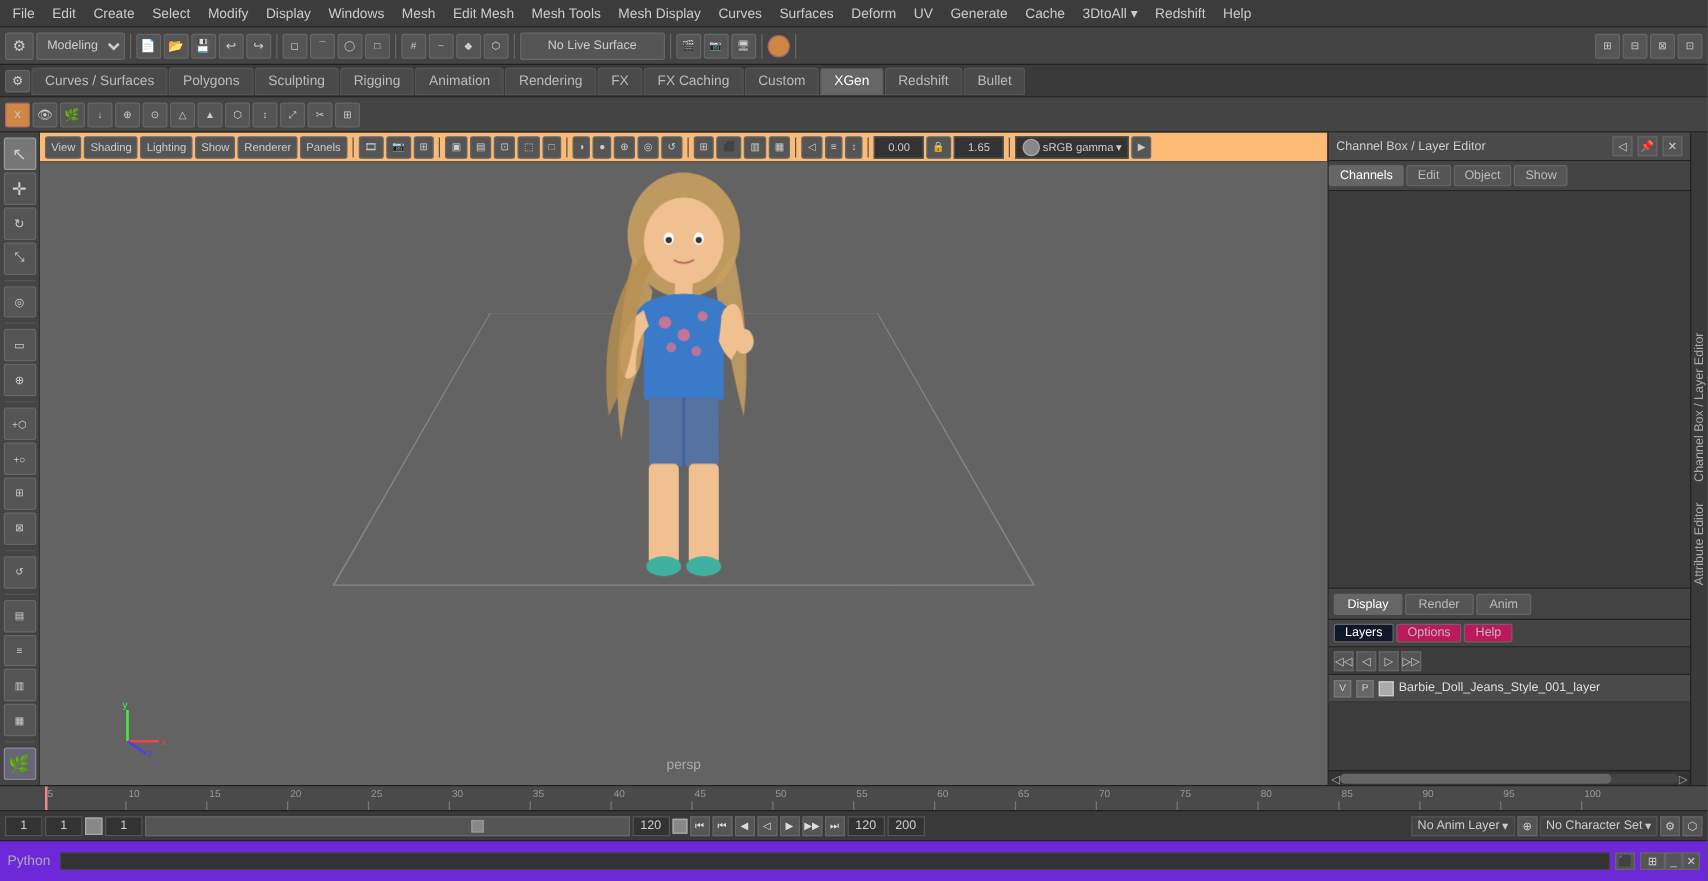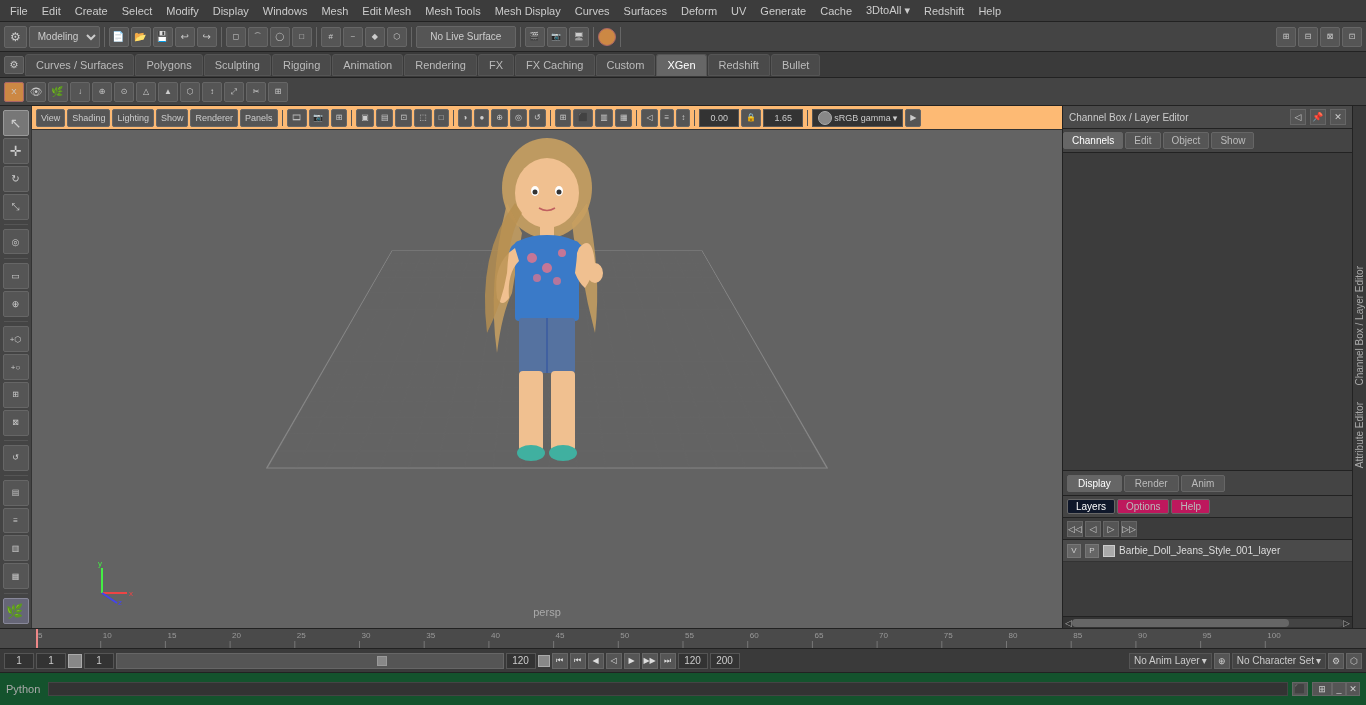--- a/index.html
+++ b/index.html
@@ -458,21 +458,21 @@
       border: 1px solid #666;
       display: flex; align-items: center; justify-content: center;
       font-size: 9px;
       cursor: pointer;
       color: #ccc;
     }
 
     
     #python-bar {
       height: 22px;
-      background: #14532d;
+      background: #6d28d9;
       display: flex;
       align-items: center;
       padding: 16px 6px;
       border-top: 1px solid #222;
     }
 
     
     #viewport-section {
       display: flex;
       flex-direction: column;
@@ -586,21 +586,21 @@
     <div class="toolbar-icon" style="font-size:8px;">◻</div>
     <div class="toolbar-icon" style="font-size:8px;">⌒</div>
     <div class="toolbar-icon" style="font-size:8px;">◯</div>
     <div class="toolbar-icon" style="font-size:8px;">□</div>
     <div class="toolbar-separator"></div>
     <div class="toolbar-icon" style="font-size:8px;">#</div>
     <div class="toolbar-icon" style="font-size:8px;">~</div>
     <div class="toolbar-icon" style="font-size:8px;">◆</div>
     <div class="toolbar-icon" style="font-size:8px;">⬡</div>
     <div class="toolbar-separator"></div>
-    <div class="toolbar-btn" style="width:100px;">No Live Surface</div>
+    <div class="toolbar-btn" style="width:116px;">No Live Surface</div>
     <div class="toolbar-separator"></div>
     <div class="toolbar-icon" style="font-size:8px;">🎬</div>
     <div class="toolbar-icon" style="font-size:8px;">📷</div>
     <div class="toolbar-icon" style="font-size:8px;">🖥</div>
     <div class="toolbar-separator"></div>
     <div class="toolbar-icon" style="width:18px;height:18px;border-radius:50%;background:#c84;border:1px solid #a66;"></div>
     <div class="toolbar-separator"></div>
     <div style="flex:1"></div>
     <div class="toolbar-icon" style="font-size:8px;">⊞</div>
     <div class="toolbar-icon" style="font-size:8px;">⊟</div>

